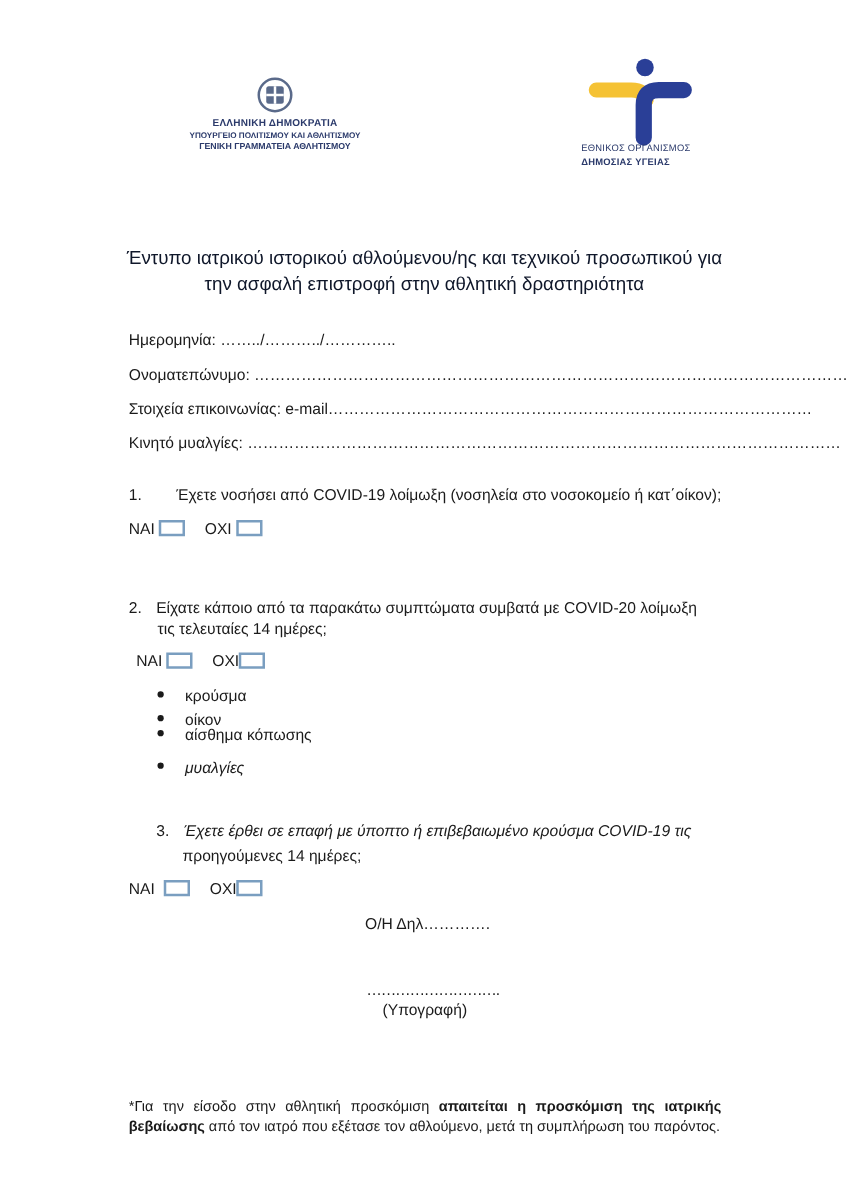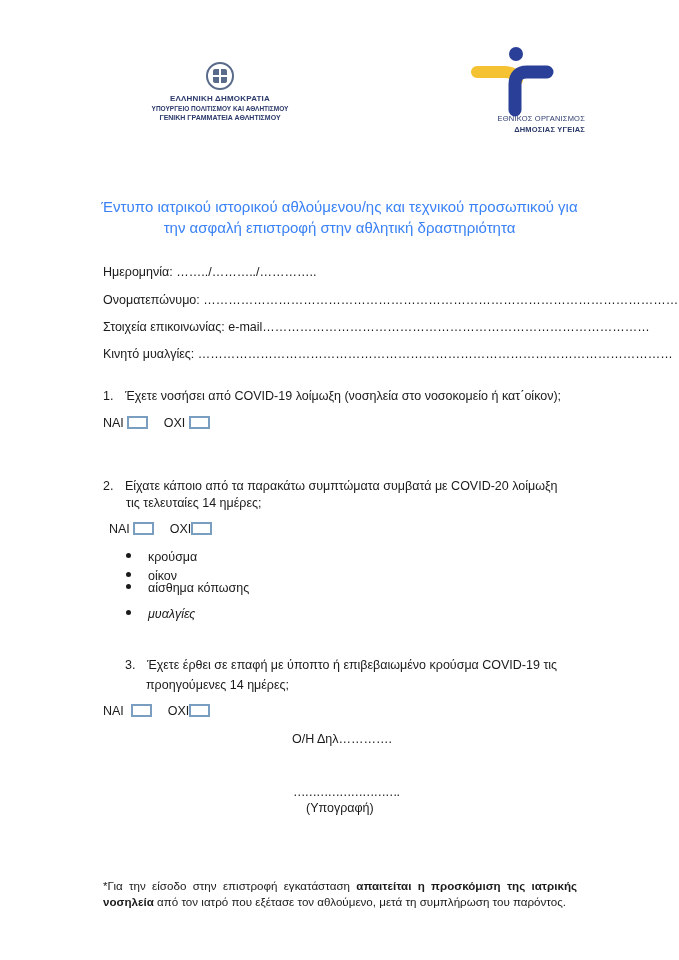--- a/index.html
+++ b/index.html
@@ -16,24 +16,24 @@
             background: #5a6a8a; border-radius: 2px; }
   #emblem::after { content: ""; position: absolute; left: 11px; top: 5px; width: 2px; height: 14px;
             background: #ffffff; box-shadow: -6px 0 0 -6px #fff; }
   .emb-h { position: absolute; left: 5px; top: 11px; width: 14px; height: 2px; background: #fff; }
   .logo-l1 { font-size: 8px; font-weight: bold; color: #2b3a6b; letter-spacing: 0.2px; line-height: 10px; }
   .logo-l2 { font-size: 6.5px; font-weight: bold; color: #2b3a6b; line-height: 9px; }
   .logo-l3 { font-size: 7px; font-weight: bold; color: #2b3a6b; line-height: 9px; }
 
   
   #logo-right { left: 465px; top: 42px; width: 120px; height: 100px; }
-  .eody-text { position: absolute; left: 0; width: 120px; text-align: right; font-size: 7.5px; color: #2b3a6b; letter-spacing: 0.2px; }
+  .eody-text { position: absolute; left: 0; width: 120px; text-align: left; font-size: 7.5px; color: #2b3a6b; letter-spacing: 0.2px; }
 
   
-  .title { left: 0; width: 679px; text-align: center; color: #3b82f6; font-size: 15px; line-height: 22px; }
+  .title { left: 0; width: 679px; text-align: center; color: #0f172a; font-size: 15px; line-height: 22px; }
 
   .checkbox { display: inline-block; width: 21px; height: 13px; border: 2px solid #7a9ec0;
               box-sizing: border-box; vertical-align: -2px; background: #fff; }
   .bullet { display: inline-block; width: 5px; height: 5px; border-radius: 50%; background: #1a1a1a; margin-right: 17px; vertical-align: 3px; }
   .bold { font-weight: bold; }
   .footnote { font-size: 11.6px; line-height: 16px; }
 </style>
 </head>
 <body>
 
@@ -59,21 +59,21 @@
 <div class="abs title" style="top:196px;">Έντυπο ιατρικού ιστορικού αθλούμενου/ης και τεχνικού προσωπικού για</div>
 <div class="abs title" style="top:217px;">την ασφαλή επιστροφή στην αθλητική δραστηριότητα</div>
 
 <div class="abs txt" style="left:103px; top:264px;">Ημερομηνία: ……../………../…………..</div>
 <div class="abs txt" style="left:103px; top:292px;">Ονοματεπώνυμο: …………………………………………………………………………………………………………</div>
 <div class="abs txt" style="left:103px; top:319px;">Στοιχεία επικοινωνίας: e-mail…………………………………………………………………………………</div>
 <div class="abs txt" style="left:103px; top:346px;">Κινητό μυαλγίες: ……………………………………………………………………………………………………</div>
 
 <div class="abs txt" style="left:103px; top:388px;">
   <span>1.</span>
-  <span style="margin-left:8px;">Έχετε νοσήσει από COVID-19 λοίμωξη (νοσηλεία στο νοσοκομείο ή κατ΄οίκον);</span>
+  <span style="margin-left:24px;">Έχετε νοσήσει από COVID-19 λοίμωξη (νοσηλεία στο νοσοκομείο ή κατ΄οίκον);</span>
 </div>
 <div class="abs txt" style="left:103px; top:415px;">
   <span>ΝΑΙ</span>
   <span class="checkbox"></span>
   <span style="margin-left:12px;">ΟΧΙ</span>
   <span class="checkbox"></span>
 </div>
 
 <div class="abs txt" style="left:103px; top:478px;">
   <span>2.</span>
@@ -85,31 +85,31 @@
   <span class="checkbox"></span>
   <span style="margin-left:12px;">ΟΧΙ</span><span class="checkbox"></span>
 </div>
 <div class="abs txt" style="left:126px; top:549px;"><span class="bullet"></span><span>κρούσμα</span></div>
 <div class="abs txt" style="left:126px; top:568px;"><span class="bullet"></span><span>οίκον</span></div>
 <div class="abs txt" style="left:126px; top:580px;"><span class="bullet"></span><span>αίσθημα κόπωσης</span></div>
 <div class="abs txt" style="left:126px; top:606px;font-style:italic;"><span class="bullet"></span><span>μυαλγίες</span></div>
 
 <div class="abs txt" style="left:125px; top:657px;">
   <span>3.</span>
-  <span style="margin-left:8px;">Έχετε έρθει σε επαφή με ύποπτο ή  επιβεβαιωμένο κρούσμα COVID-19 τις</span>
+  <span style="margin-left:8px;font-style:italic;">Έχετε έρθει σε επαφή με ύποπτο ή  επιβεβαιωμένο κρούσμα COVID-19 τις</span>
 </div>
 <div class="abs txt" style="left:146px; top:677px;">προηγούμενες 14 ημέρες;</div>
 <div class="abs txt" style="left:103px; top:703px;">
   <span>ΝΑΙ</span>
   <span class="checkbox" style="margin-left:4px;"></span>
   <span style="margin-left:12px;">ΟΧΙ</span><span class="checkbox"></span>
 </div>
 
 <div class="abs txt" style="left:292px; top:731px;">Ο/Η  Δηλ………….</div>
 <div class="abs txt" style="left:293px; top:784px; letter-spacing:-1px;">……………………….</div>
 <div class="abs txt" style="left:306px; top:800px;">(Υπογραφή)</div>
 
 <div class="abs footnote" style="left:103px; top:878px; width:474px; text-align:justify; text-align-last:justify;">
-  <span>*Για την είσοδο στην επιστροφή εγκατάσταση </span><span class="bold">απαιτείται η προσκόμιση της ιατρικής</span>
+  <span>*Για την είσοδο στην αθλητική προσκόμιση </span><span class="bold">απαιτείται η προσκόμιση της ιατρικής</span>
 </div>
 <div class="abs footnote" style="left:103px; top:894px; white-space:nowrap;">
-  <span class="bold">νοσηλεία</span><span> από τον ιατρό που εξέτασε τον αθλούμενο, μετά τη συμπλήρωση του παρόντος.</span>
+  <span class="bold">βεβαίωσης</span><span> από τον ιατρό που εξέτασε τον αθλούμενο, μετά τη συμπλήρωση του παρόντος.</span>
 </div>
 
 </body></html>

